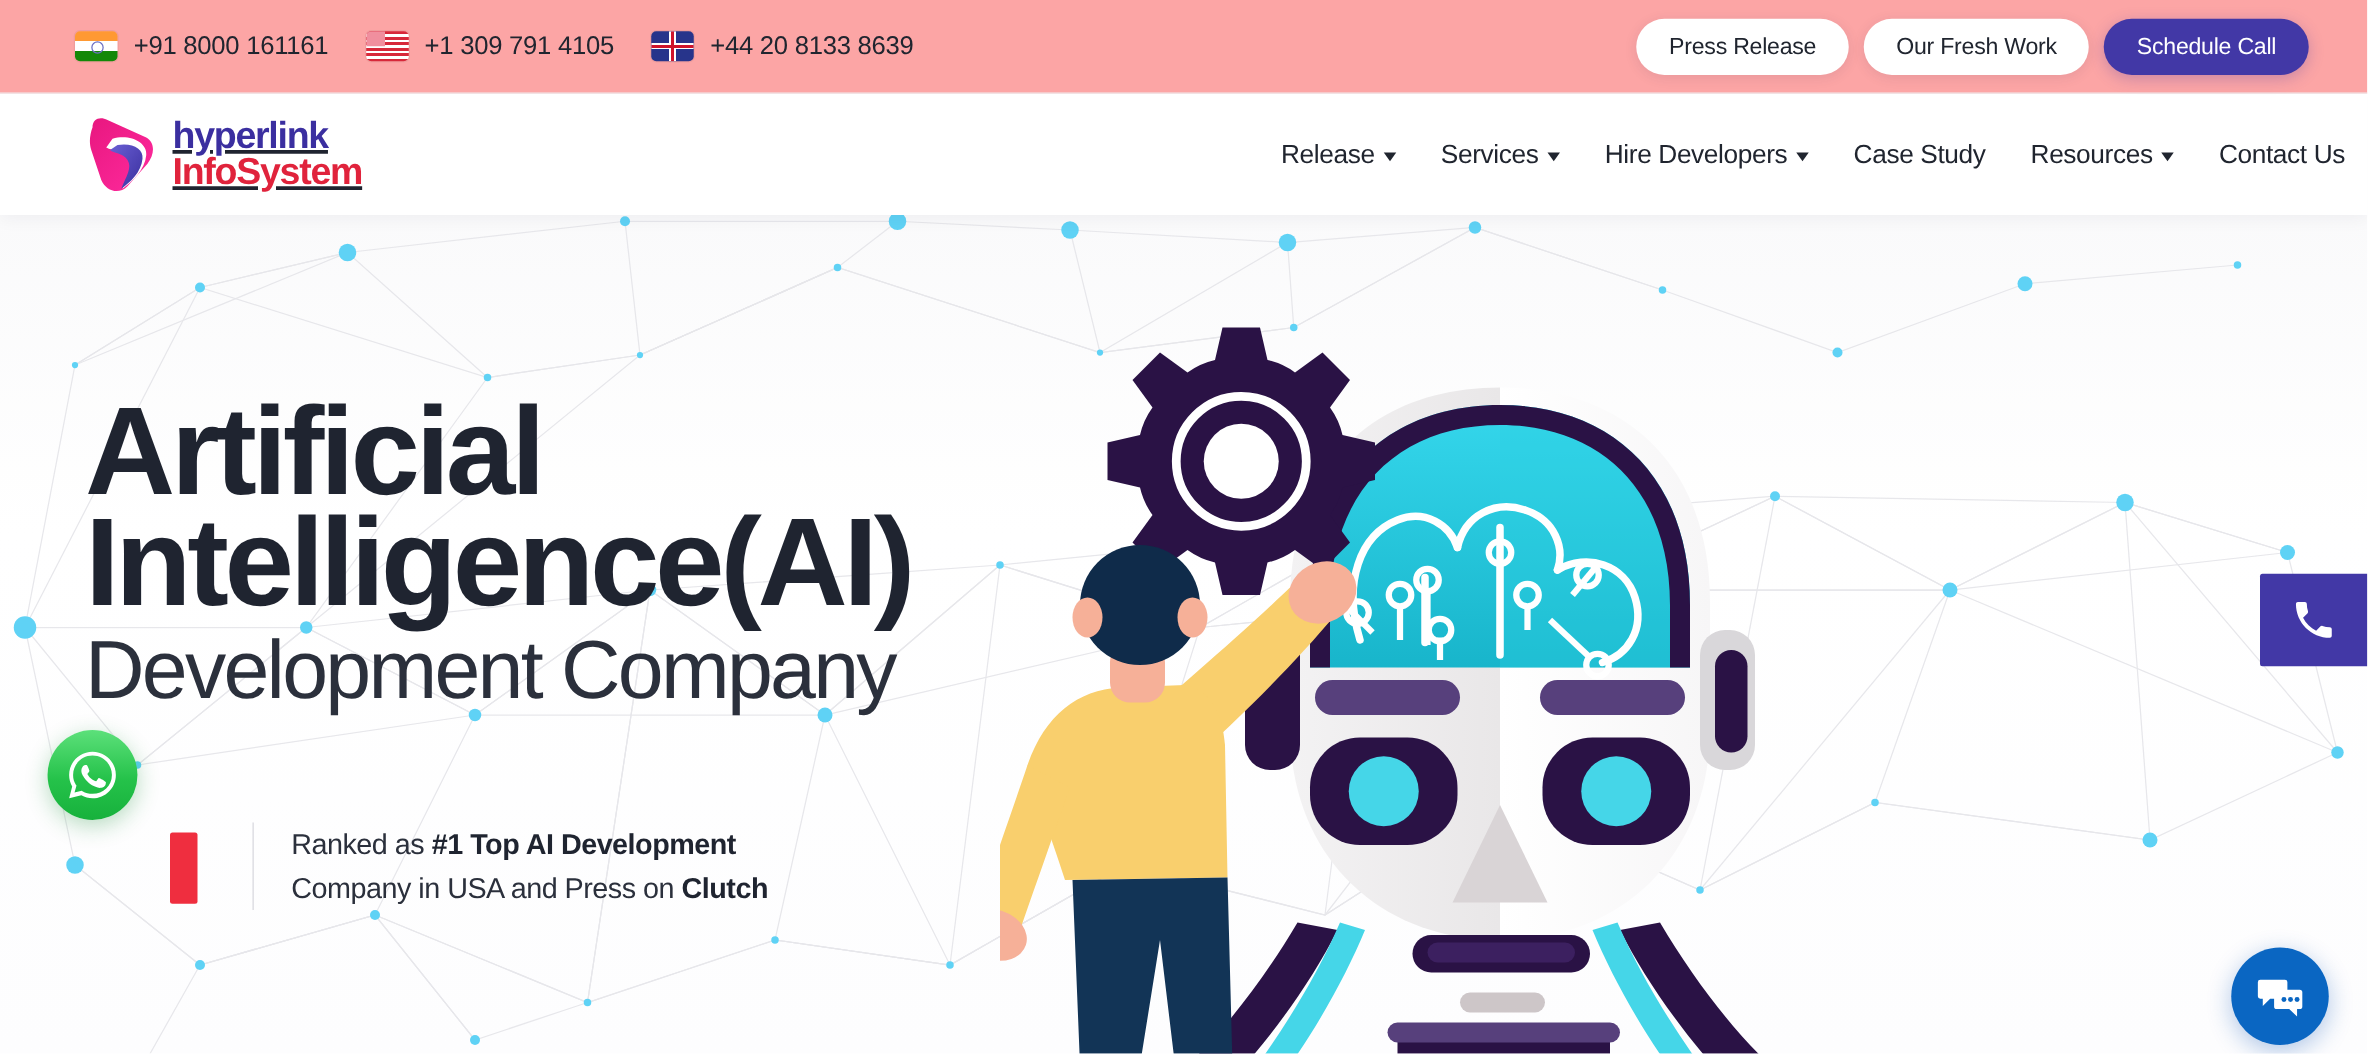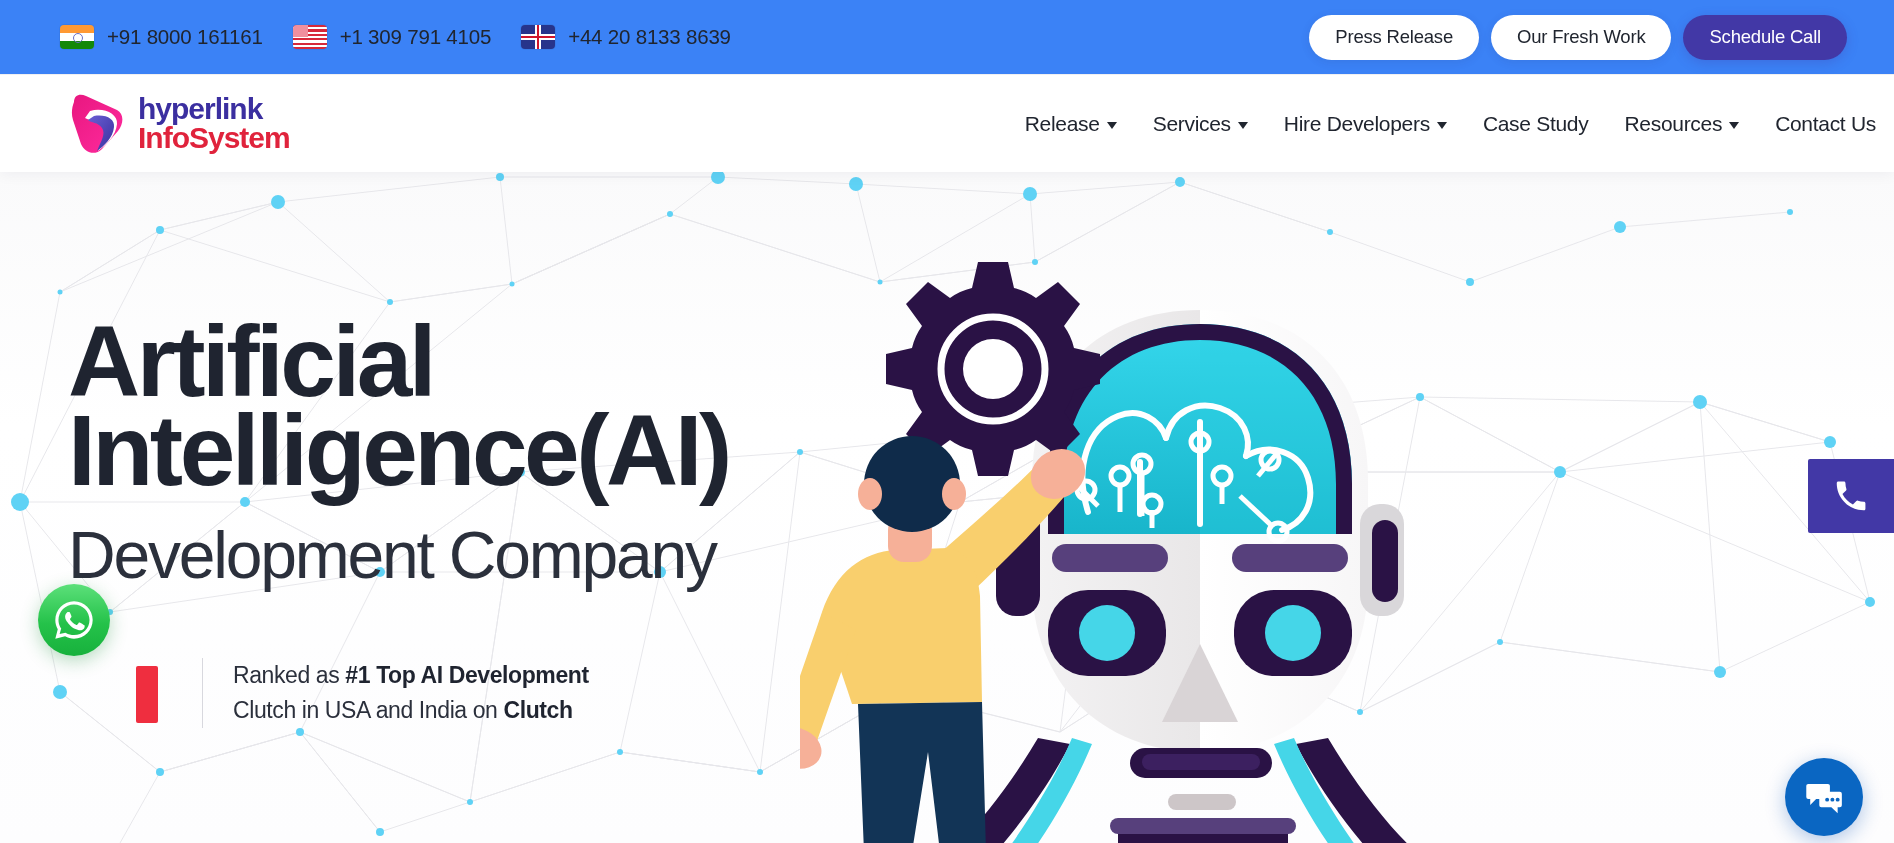--- a/index.html
+++ b/index.html
@@ -9,21 +9,21 @@
     font-family:"Liberation Sans", sans-serif;
     background:#ffffff;
     color:#1f2430;
     -webkit-font-smoothing:antialiased;
   }
   .page { position:relative; width:1894px; height:843px; overflow:hidden; background:#fff; }
 
   
   .topbar {
     position:absolute; left:0; top:0; width:1894px; height:75px;
-    background:#3b82f6;
+    background:#fca5a5;
     display:flex; align-items:center;
     border-bottom:1px solid #f0f0f2;
     z-index:30;
   }
   .phones { display:flex; align-items:center; gap:30px; margin-left:60px; }
   .phone-item { display:flex; align-items:center; gap:13px; cursor:pointer; }
   .flag { width:34px; height:24px; border-radius:4px; overflow:hidden; position:relative;
           box-shadow:0 0 0 1px rgba(0,0,0,.05); flex:0 0 auto; }
   
   .flag-in { background:linear-gradient(#ff9933 0 33.3%, #ffffff 33.3% 66.6%, #138808 66.6% 100%); }
@@ -55,21 +55,21 @@
   }
   .pill-light { background:#ffffff; color:#20252f; box-shadow:0 2px 10px rgba(40,40,80,.10); }
   .pill-accent { background:#4238a6; color:#ffffff; box-shadow:0 3px 12px rgba(66,56,166,.28); }
 
   
   .navbar {
     position:absolute; left:0; top:75px; width:1894px; height:97px;
     background:#ffffff; display:flex; align-items:center; z-index:29;
     box-shadow:0 2px 14px rgba(25,25,60,.055);
   }
-  .logo { margin-left:68px; display:flex; align-items:center; gap:12px; cursor:pointer; }
+  .logo { margin-left:68px; display:flex; align-items:center; gap:12px; cursor:pointer;text-decoration:underline; }
   .logo-mark { width:58px; height:62px; flex:0 0 auto; }
   .logo-text { display:flex; flex-direction:column; line-height:.96; }
   .logo-l1 { font-size:30px; font-weight:bold; color:#3b2fa0; letter-spacing:-1px; }
   .logo-l2 { font-size:30px; font-weight:bold; color:#e0233c; letter-spacing:-1px; }
 
   .mainnav { margin-left:auto; display:flex; align-items:center; gap:0; }
   .nav-item {
     display:flex; align-items:center; gap:7px; padding:0 18px; height:60px;
     font-size:21px; color:#20252f; letter-spacing:-.3px; cursor:pointer; white-space:nowrap;
   }
@@ -84,21 +84,21 @@
   }
 
   
   .hero { position:absolute; left:0; top:172px; width:1894px; height:671px; overflow:hidden;
           background:linear-gradient(180deg,#fafafb 0%, #ffffff 38%, #fdfdfe 100%); }
   .hero-net { position:absolute; inset:0; width:100%; height:100%; }
 
   .hero-copy { position:absolute; left:68px; top:145px; width:960px; z-index:5; }
   .h1 { font-size:100px; font-weight:bold; line-height:.89; letter-spacing:-3.5px; color:#1f2430; }
   .h1 .l2 { display:block; }
-  .h2 { font-size:66px; font-weight:400; line-height:1.12; letter-spacing:-2.2px; color:#2b303c; margin-top:24px; }
+  .h2 { font-size:66px; font-weight:400; line-height:1.12; letter-spacing:-2.2px; color:#2b303c; margin-top:4px; }
 
   .ranked-row { position:absolute; left:68px; top:478px; display:flex; align-items:center; z-index:6; }
   .clutch-badge { width:120px; height:86px; position:relative; flex:0 0 auto; }
   .clutch-bar { position:absolute; left:68px; top:16px; width:22px; height:57px; background:#ef2e3f; border-radius:2px; }
   .vdivider { width:1px; height:70px; background:#d8d8de; margin:0 30px 0 14px; flex:0 0 auto; }
   .ranked-text { font-size:23px; line-height:1.52; color:#2b303c; letter-spacing:-.4px; }
   .ranked-text b { font-weight:bold; color:#1f2430; }
 
   
   .illus { position:absolute; left:800px; top:80px; width:760px; height:600px; z-index:4; }
@@ -295,21 +295,21 @@
       <div class="h2">Development Company</div>
     </div>
 
     <div class="ranked-row">
       <div class="clutch-badge">
         <span class="clutch-bar"></span>
       </div>
       <span class="vdivider"></span>
       <div class="ranked-text">
         <span>Ranked as </span><b>#1 Top AI Development</b><br>
-        <span>Clutch in USA and India on </span><b>Clutch</b>
+        <span>Company in USA and Press on </span><b>Clutch</b>
       </div>
     </div>
 
     <svg class="illus" viewBox="0 0 760 600">
       <defs>
         <linearGradient id="brainG" x1="0" y1="0" x2="0" y2="1">
           <stop offset="0" stop-color="#35d7ec"></stop>
             <stop offset="1" stop-color="#18b5cb"></stop>
         </linearGradient>
         <linearGradient id="headG" x1="0" y1="0" x2="1" y2="0">

